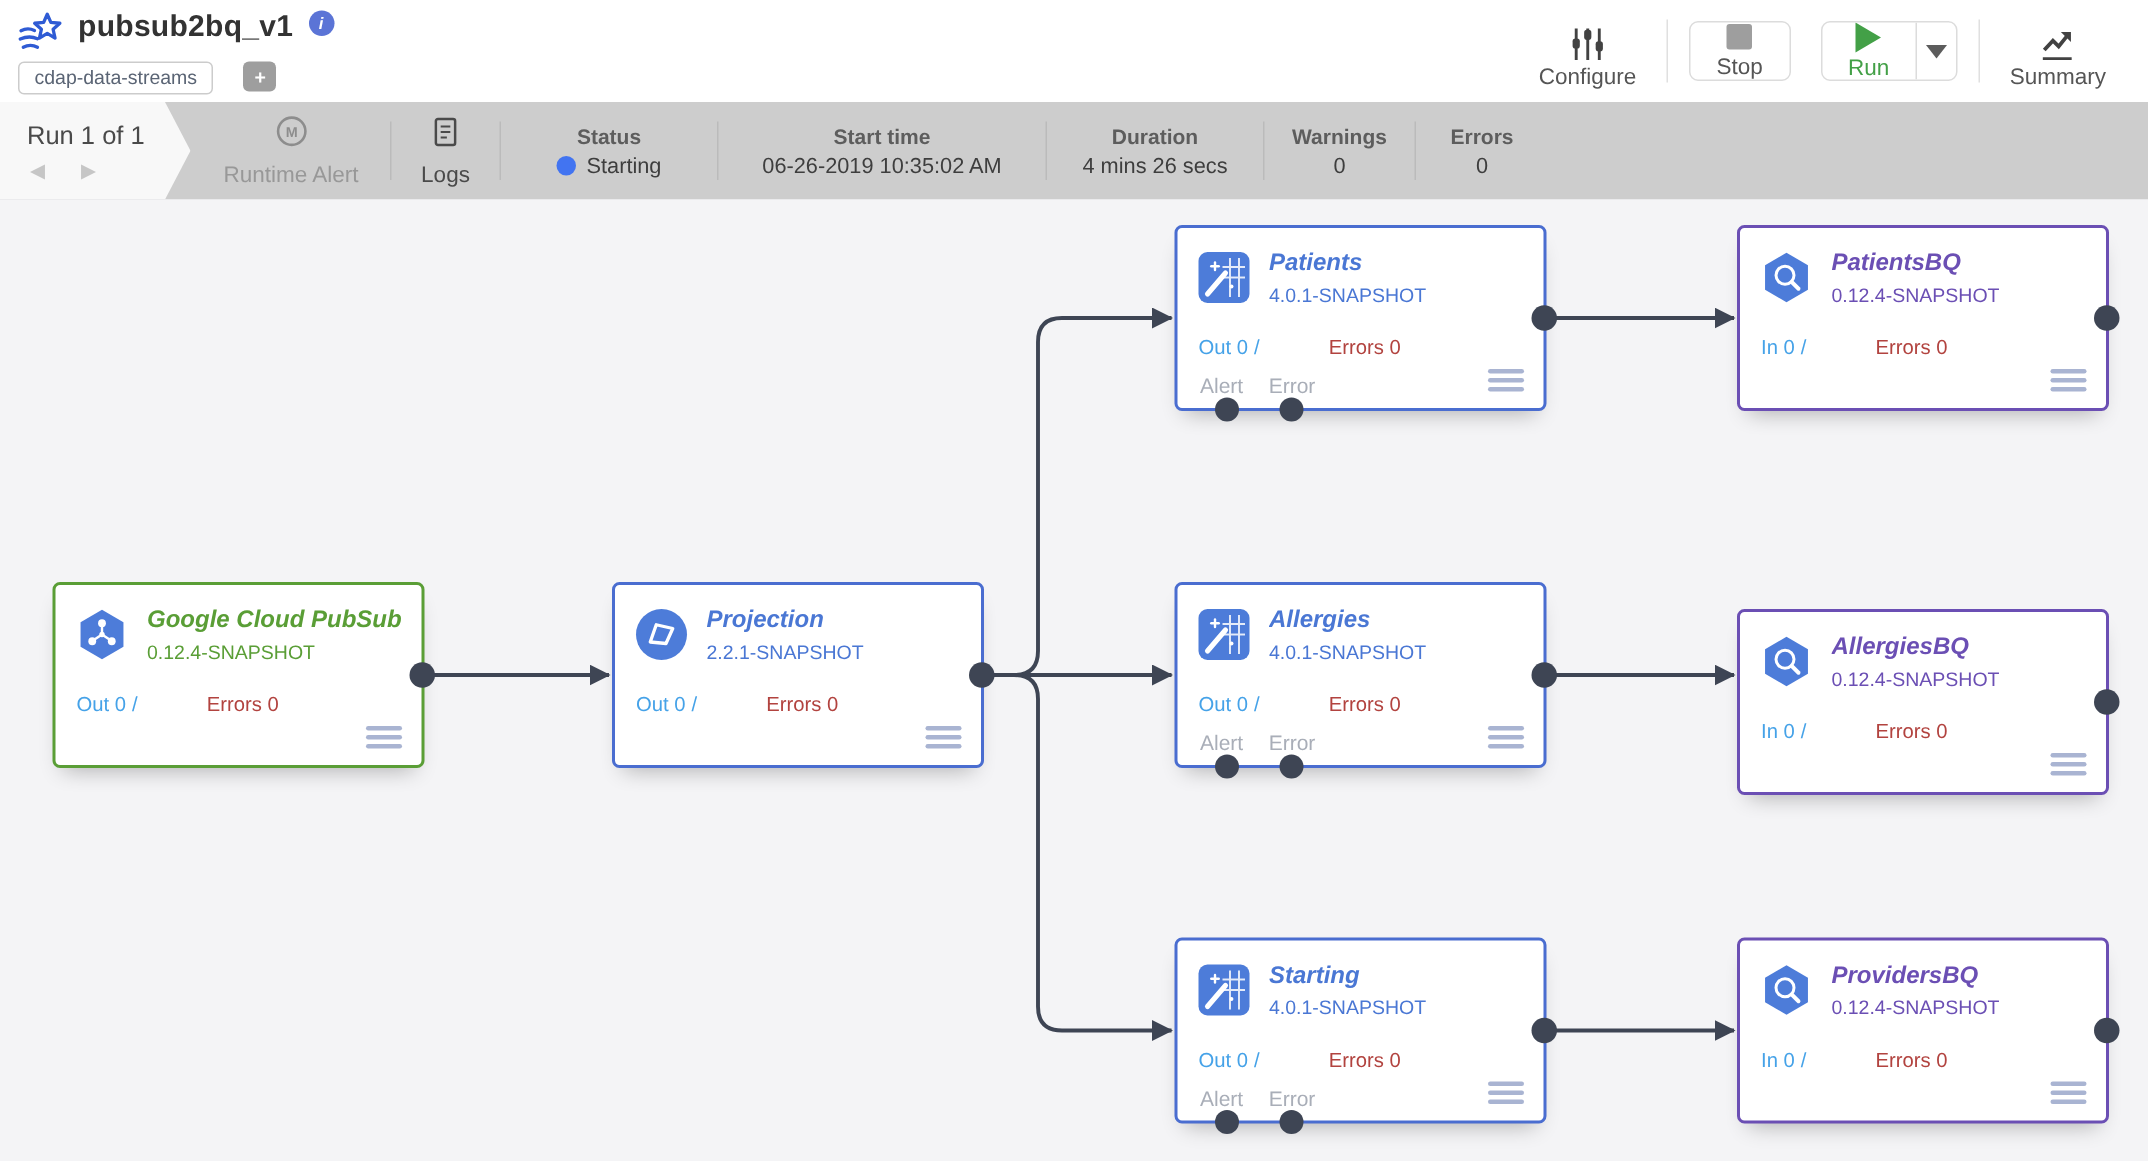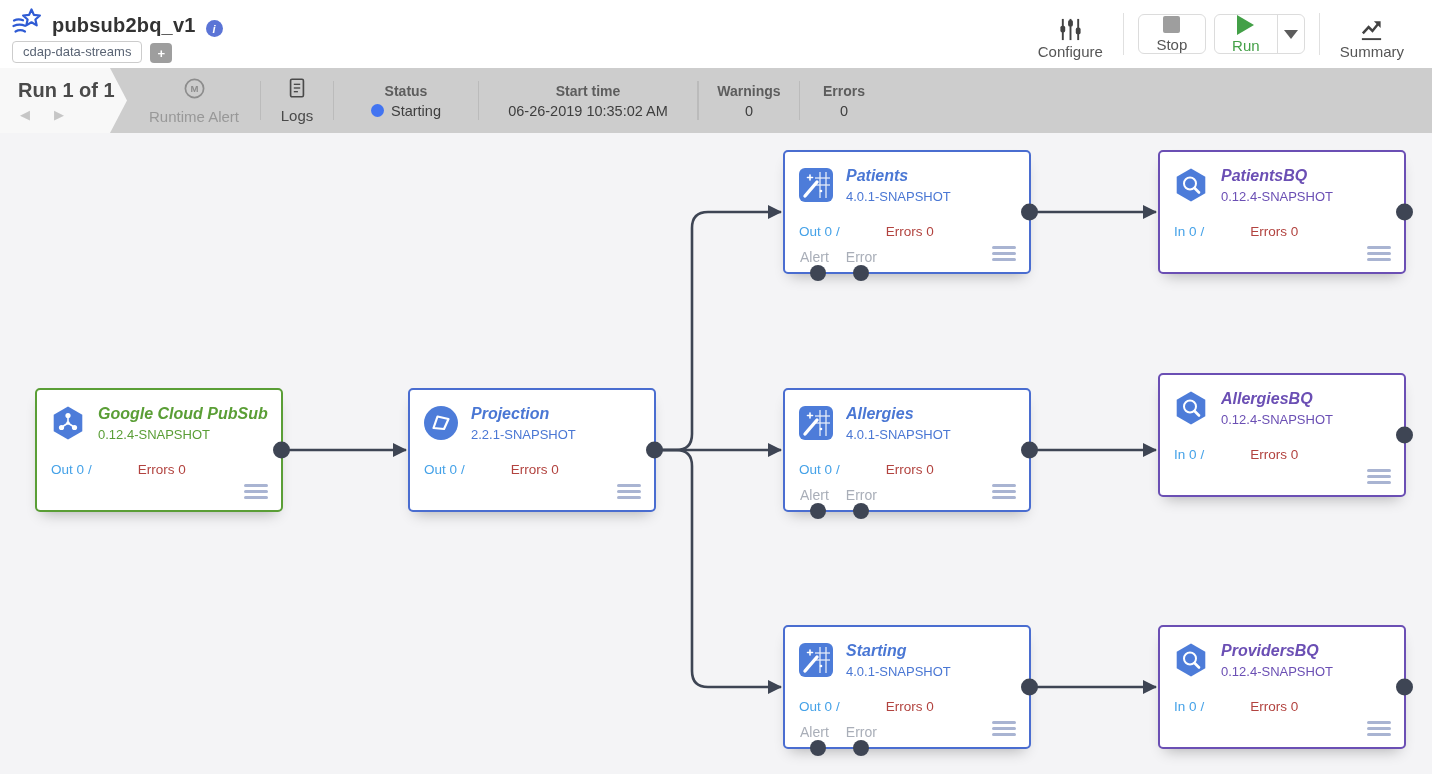--- a/index.html
+++ b/index.html
@@ -9,60 +9,60 @@
     font-family:"Liberation Sans", sans-serif;
     background:#f4f4f6; color:#333;
   }
 
   
   .header {
     height:68px; background:#fff; display:flex;
     justify-content:space-between; align-items:flex-start;
   }
   .header-left { padding:7px 0 0 12px; }
-  .title-row { display:flex; align-items:flex-end; gap:8px; height:30px; }
+  .title-row { display:flex; align-items:flex-start; gap:8px; height:30px; }
   .cdap-logo { width:32px; height:30px; display:inline-block; }
   .page-title { font-size:20px; font-weight:bold; color:#333; letter-spacing:.2px; }
   .info-badge {
     width:17px; height:17px; border-radius:50%; background:#5b74d6; color:#fff;
     font-size:11px; font-weight:bold; font-style:italic;
     display:inline-flex; align-items:center; justify-content:center; margin-left:2px;
   }
-  .tag-row { display:flex; align-items:flex-end; gap:8px; margin-top:4px; }
+  .tag-row { display:flex; align-items:flex-start; gap:20px; margin-top:4px; }
   .tag-pill {
     border:1px solid #ccc; border-radius:4px; padding:2px 10px 3px;
     font-size:13px; color:#5a6474; background:#fff;
   }
   .add-tag-btn {
     width:22px; height:20px; border-radius:4px; background:#9e9e9e; color:#fff;
     font-size:13px; font-weight:bold; display:inline-flex; align-items:center; justify-content:center;
   }
   .header-right { display:flex; align-items:center; padding:8px 22px 0 0; }
   .hbtn { display:flex; flex-direction:column; align-items:center; justify-content:flex-end;
           height:52px; padding:0 6px; color:#555; font-size:15px; cursor:pointer; }
   .hbtn .ico { height:28px; display:flex; align-items:center; }
   .vdiv { width:1px; height:42px; background:#e0e0e0; margin:0 14px; align-self:center; }
   .boxed { border:1px solid #dcdcdc; border-radius:6px; background:#fff; height:40px; }
   .stop-btn { width:68px; display:flex; flex-direction:column; align-items:center; justify-content:center; gap:3px; font-size:15px; color:#555; cursor:pointer; }
   .stop-square { width:17px; height:17px; background:#9e9e9e; border-radius:2px; }
-  .run-group { display:flex; margin-left:8px; overflow:hidden;justify-content:center; }
+  .run-group { display:flex; margin-left:20px; overflow:hidden;justify-content:center; }
   .run-main { width:62px; display:flex; flex-direction:column; align-items:center; justify-content:center; gap:2px; font-size:15px; color:#43a047; cursor:pointer; }
   .play-tri { width:0; height:0; border-left:17px solid #43a047; border-top:10px solid transparent; border-bottom:10px solid transparent; }
   .run-caret { width:27px; border-left:1px solid #dcdcdc; display:flex; align-items:center; justify-content:center; cursor:pointer; }
   .caret-down { width:0; height:0; border-left:7px solid transparent; border-right:7px solid transparent; border-top:9px solid #5c5c5c; }
 
   
   .runbar { height:65px; background:#cdcdcd; display:flex; align-items:stretch; }
   .run-pill {
     width:128px; background:#f8f8f8;
     clip-path:polygon(0 0, 110px 0, 127px 50%, 110px 100%, 0 100%);
     display:flex; flex-direction:column; align-items:flex-start; justify-content:center;
     padding-left:18px;
   }
-  .run-counter { font-size:20px; font-weight:bold; color:#4a4a4a; }
+  .run-counter { font-size:17px; font-weight:normal; color:#4a4a4a; }
   .run-nav { display:flex; gap:24px; margin-top:5px; padding-left:2px; }
   .run-nav span { color:#c6c6c6; font-size:13px; cursor:pointer; }
   .bar-item { display:flex; flex-direction:column; align-items:center; justify-content:center; gap:4px; }
   .bar-label { font-size:14px; font-weight:bold; color:#5d5d5d; white-space:nowrap; }
   .bar-value { font-size:14.5px; color:#3e3e3e; white-space:nowrap; }
   .bar-div { width:1px; background:#bbb; margin:13px 0; }
   .muted-label { color:#989898; font-weight:normal; font-size:15px; }
   .logs-label { color:#4a4a4a; font-weight:normal; font-size:15px; }
   .status-line { display:flex; align-items:center; gap:7px; }
   .status-dot { width:13px; height:13px; border-radius:50%; background:#4274f1; }
@@ -216,20 +216,24 @@
     </span>
   </div>
   <div class="bar-div"></div>
 
   <div class="bar-item" style="width:218px">
     <span class="bar-label">Start time</span>
     <span class="bar-value">06-26-2019 10:35:02 AM</span>
   </div>
   <div class="bar-div"></div>
 
+  <div class="bar-item" style="width:144px">
+    <span class="bar-label">Duration</span>
+    <span class="bar-value">4 mins 26 secs</span>
+  </div>
   <div class="bar-div"></div>
 
   <div class="bar-item" style="width:100px">
     <span class="bar-label">Warnings</span>
     <span class="bar-value">0</span>
   </div>
   <div class="bar-div"></div>
 
   <div class="bar-item" style="width:88px">
     <span class="bar-label">Errors</span>
@@ -412,21 +416,21 @@
     <div class="hamburger">
         <i></i>
         <i></i>
         <i></i>
       </div>
     <span class="out-port"></span>
     <span class="bport p-alert"></span>
     <span class="bport p-error"></span>
   </div>
 
-  <div class="node sink" style="left:1158px;top:240px">
+  <div class="node sink" style="left:1158px;top:273px">
     <div class="node-head">
       <span class="nicon">
         <svg viewBox="0 0 36 36" width="36" height="36">
           <path d="M18 1.5 L32.3 9.8 V26.2 L18 34.5 L3.7 26.2 V9.8 Z" fill="#4d7cd9"></path>
           <circle cx="17" cy="16.5" r="6" fill="none" stroke="#fff" stroke-width="2"></circle>
           <line x1="21.5" y1="21" x2="26" y2="25.5" stroke="#fff" stroke-width="2.6" stroke-linecap="round"></line>
         </svg>
       </span>
       <div class="node-titles">
         <div class="ntitle">AllergiesBQ</div>

